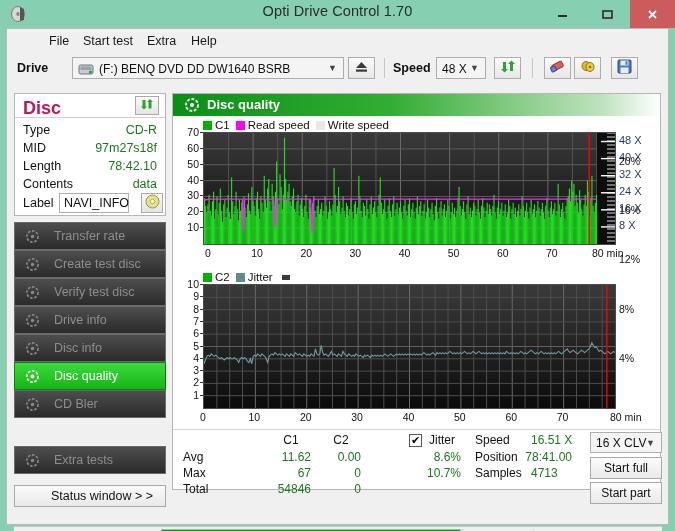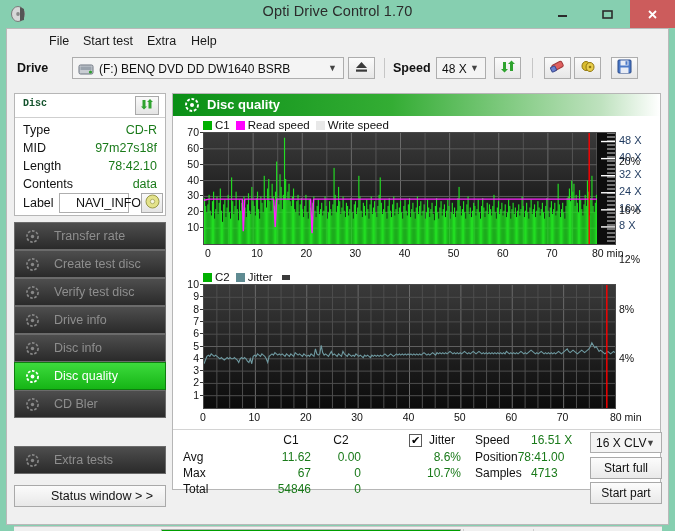--- a/index.html
+++ b/index.html
@@ -89,40 +89,40 @@
   
   .discbox {
     position: absolute; left: 7px; top: 64px; width: 152px; height: 123px;
     background: #ffffff; border: 1px solid #b6b6b6; box-sizing: border-box;
   }
   .disc-hdr {
     position: absolute; left: 0; top: 0; width: 150px; height: 24px;
     border-bottom: 1px solid #cfcfcf; box-sizing: border-box;
   }
   .disc-hdr-txt {
-    position: absolute; left: 8px; top: 4px; font-size: 10px;
-    font-weight: bold; color: #14532d; font-family: Liberation Mono, monospace;
+    position: absolute; left: 8px; top: 4px; font-size: 18px;
+    font-weight: bold; color: #be185d;
   }
   .mini-btn {
     position: absolute;
     background: linear-gradient(#fafafa,#e4e4e4);
     border: 1px solid #a9a9a9; box-sizing: border-box;
     display: flex; align-items: center; justify-content: center;
   }
   .drow-k {
     position: absolute; left: 8px; font-size: 12.5px; color: #111;
   }
   .drow-v {
     position: absolute; right: 8px; font-size: 12.5px; color: #1a7a1a;
     text-align: right;
   }
   .label-input {
     position: absolute; left: 44px; width: 70px; height: 20px;
     background: #fff; border: 1px solid #aeaeae; box-sizing: border-box;
-    font-size: 12.5px; color: #111; padding-left: 16px; line-height: 18px;
+    font-size: 12.5px; color: #111; padding-left: 4px; line-height: 18px;
   }
 
   
   .navbtn {
     position: absolute; left: 7px; width: 152px; height: 28px;
     background: linear-gradient(#4e4e4e,#2a2a2a);
     border: 1px solid #6b6b6b; box-sizing: border-box;
     color: #8e8e8e; font-size: 12.5px;
     display: flex; align-items: center;
   }
@@ -929,21 +929,21 @@
       <div class="stv" style="left:140px; top:372px; width:48px">0</div>
       <div class="stv" style="left:228px; top:372px; width:60px">10.7%</div>
 
       <div class="st" style="left:10px; top:388px">Total</div>
       <div class="stv" style="left:70px; top:388px; width:68px">54846</div>
       <div class="stv" style="left:140px; top:388px; width:48px">0</div>
 
       <div class="st" style="left:302px; top:339px">Speed</div>
       <div class="stv" style="left:358px; top:339px; width:62px; text-align:left">16.51 X</div>
       <div class="st" style="left:302px; top:356px">Position</div>
-      <div class="stv" style="left:337px; top:356px; width:62px; text-align:center">78:41.00</div>
+      <div class="stv" style="left:337px; top:356px; width:62px; text-align:right">78:41.00</div>
       <div class="st" style="left:302px; top:372px">Samples</div>
       <div class="stv" style="left:358px; top:372px; width:62px; text-align:left">4713</div>
     <div class="axlbl" style="left: 4px; width: 22px; text-align: right; top: 127.143px;">10</div>
         <div style="position: absolute; left: 27px; width: 3px; height: 1px; background: rgb(51, 51, 51); top: 133.143px;"></div>
         <div class="axlbl" style="left: 4px; width: 22px; text-align: right; top: 111.286px;">20</div>
         <div style="position: absolute; left: 27px; width: 3px; height: 1px; background: rgb(51, 51, 51); top: 117.286px;"></div>
         <div class="axlbl" style="left: 4px; width: 22px; text-align: right; top: 95.4286px;">30</div>
         <div style="position: absolute; left: 27px; width: 3px; height: 1px; background: rgb(51, 51, 51); top: 101.429px;"></div>
         <div class="axlbl" style="left: 4px; width: 22px; text-align: right; top: 79.5714px;">40</div>
         <div style="position: absolute; left: 27px; width: 3px; height: 1px; background: rgb(51, 51, 51); top: 85.5714px;"></div>

